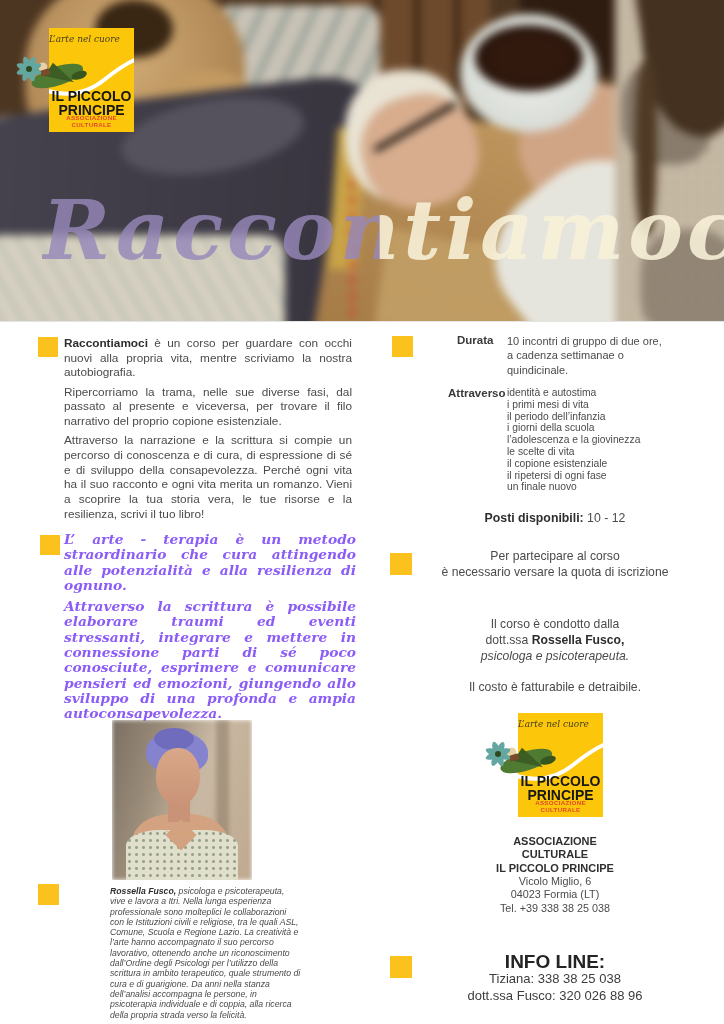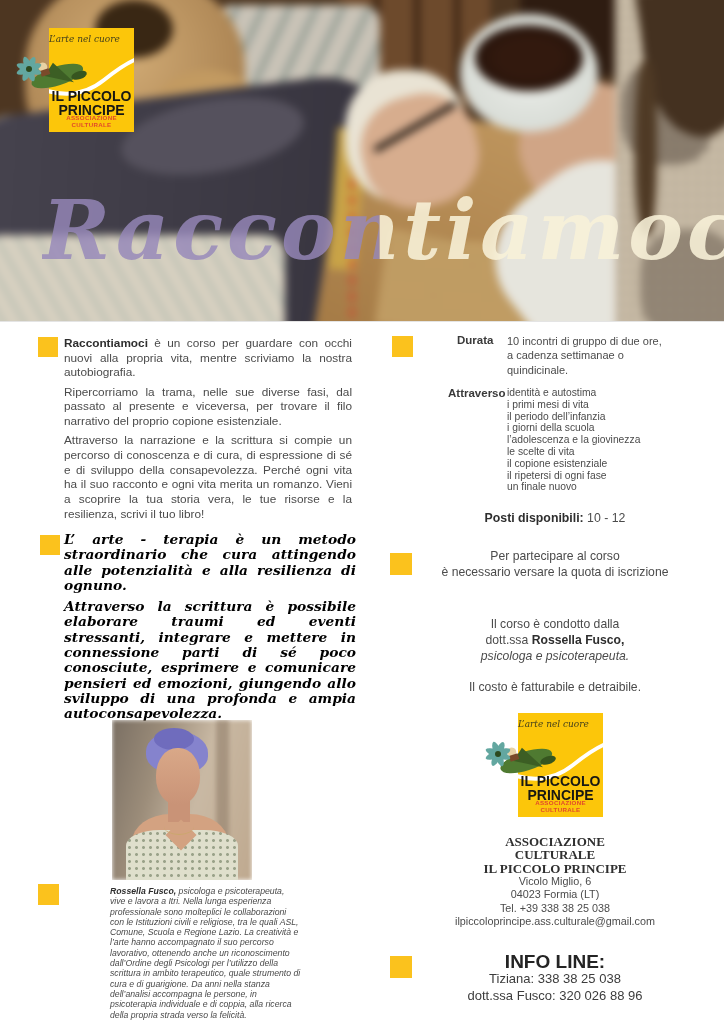--- a/index.html
+++ b/index.html
@@ -78,21 +78,21 @@
   
   .sq{position:absolute;width:20px;height:20px;background:#FBC21D;}
 
   
   .intro{left:64px;top:336px;width:288px;font-size:11.8px;line-height:14.7px;
      text-align:justify;color:#4b4b4b;}
   .intro p{margin:0 0 4.5px 0;}
   .intro b{color:#2e2e2e;}
   .script-block{left:64px;top:532px;width:292px;font-family:"DejaVu Serif",serif;
      font-style:italic;font-weight:600;font-size:13.8px;line-height:15.3px;
-     text-align:justify;color:#000000;}
+     text-align:justify;color:#8b5cf6;}
   .script-block p{margin:0 0 6px 0;}
 
   
   .portrait{left:112px;top:720px;width:140px;height:160px;overflow:hidden;}
   .portrait div{position:absolute;}
   .po-bg{left:0;top:0;width:140px;height:160px;filter:blur(2px);
      background:linear-gradient(105deg,#7a6f63 0%,#9c8d7a 30%,#c9b9a4 58%,#bfa98f 100%);}
   .po-band{left:104px;top:0;width:13px;height:160px;background:#8d7a66;opacity:.55;filter:blur(2px);}
   .po-hair{left:34px;top:11px;width:62px;height:42px;border-radius:55% 60% 45% 50%;background:#8583cd;}
   .po-hair2{left:42px;top:8px;width:40px;height:22px;border-radius:50%;background:#6f6cbd;}
@@ -118,21 +118,21 @@
   .tematiche-list{left:507px;top:387px;width:185px;font-size:10.3px;line-height:11.8px;}
   .posti{left:400px;top:511px;width:310px;text-align:center;font-size:12.3px;color:#4b4b4b;}
   .posti b{color:#2e2e2e;}
   .centered-block{width:320px;text-align:center;font-size:12.2px;line-height:15.8px;color:#4b4b4b;}
   .join{left:395px;top:549px;}
   .conductor{left:395px;top:617px;}
   .conductor b{color:#2e2e2e;}
   .conductor .role{font-style:italic;}
   .cost{left:395px;top:680px;}
   .assoc{left:395px;top:835px;width:320px;text-align:center;}
-  .assoc .strong-line{font-weight:700;font-size:13px;line-height:13.3px;color:#2f2f2f;font-family:Liberation Serif, serif;}
+  .assoc .strong-line{font-weight:700;font-size:11px;line-height:13.3px;color:#2f2f2f;}
   .assoc .addr-line{font-size:10.8px;line-height:13.5px;color:#4b4b4b;}
   .infoline{left:395px;top:953px;width:320px;text-align:center;color:#3c3c3c;}
   .infoline .il-title{font-weight:700;font-size:19px;line-height:17.2px;color:#242424;}
   .infoline .il-line{font-size:13px;line-height:17.2px;}
 </style>
 </head>
 <body>
 
 <div class="page">
 
@@ -307,21 +307,20 @@
     </div>
   </div>
 
   <div class="assoc abs">
     <div class="strong-line">ASSOCIAZIONE</div>
     <div class="strong-line">CULTURALE</div>
     <div class="strong-line">IL PICCOLO PRINCIPE</div>
     <div class="addr-line">Vicolo Miglio, 6</div>
     <div class="addr-line">04023 Formia (LT)</div>
     <div class="addr-line">Tel. +39 338 38 25 038</div>
-    <div class="addr-line">ilpiccoloprincipe.ass.culturale@gmail.com</div>
   </div>
 
   <div class="infoline abs">
     <div class="il-title">INFO LINE:</div>
     <div class="il-line">Tiziana: 338 38 25 038</div>
     <div class="il-line">dott.ssa Fusco: 320 026 88 96</div>
   </div>
 
 </div>
 

